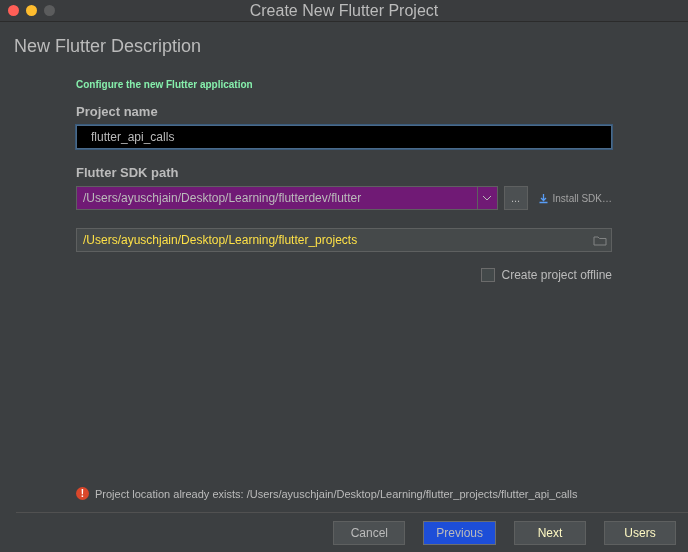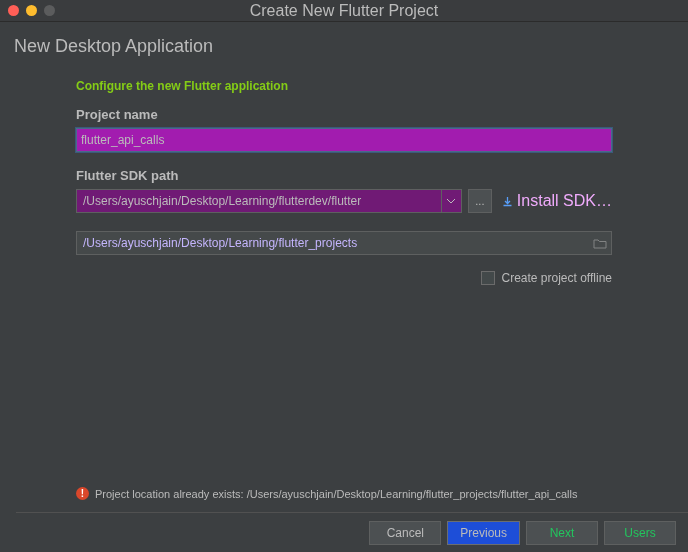--- a/index.html
+++ b/index.html
@@ -46,40 +46,40 @@
     }
     .header h1 {
       font-size: 18px;
       font-weight: 400;
       color: #bbbbbb;
     }
     .content {
       padding: 18px 76px 0 76px;
     }
     .section-title {
-      font-size: 12px;
+      font-size: 10px;
       font-weight: 600;
-      color: #84cc16;
+      color: #86efac;
       margin-bottom: 14px;
     }
     .field-group { margin-bottom: 16px; }
     .field-label {
       font-size: 13px;
       font-weight: 600;
       color: #bbbbbb;
       margin-bottom: 6px;
       display: block;
     }
     .text-input {
       width: 100%;
       height: 24px;
-      background: #a21caf;
-      border: 1px solid #5e6060;
-      color: #bbbbbb;
-      padding: 0 4px;
+      background: #000000;
+      border: 1px solid #5e6060;
+      color: #bbbbbb;
+      padding: 0 14px;
       font-size: 12px;
       font-family: inherit;
     }
     .text-input.focused {
       border: 1px solid #4a6a8a;
       box-shadow: 0 0 0 1px #3a5a7a;
     }
     .sdk-row {
       display: flex;
       gap: 6px;
@@ -114,41 +114,41 @@
       background: #4c5052;
       border: 1px solid #5e6060;
       display: flex;
       align-items: center;
       justify-content: center;
       color: #bbbbbb;
       cursor: pointer;
       font-size: 11px;
     }
     .install-link {
-      color: #f0abfc;
-      font-size: 16px;
+      color: #a3a3a3;
+      font-size: 10px;
       cursor: pointer;
       display: flex;
       align-items: center;
       gap: 4px;
       margin-left: 4px;
     }
     .location-row {
       display: flex;
       height: 24px;
       background: #45494a;
       border: 1px solid #5e6060;
       margin-top: 18px;
     }
     .location-text {
       flex: 1;
       padding: 0 6px;
       display: flex;
       align-items: center;
-      color: #c4b5fd;
+      color: #fde047;
       font-size: 12px;
     }
     .folder-icon {
       width: 22px;
       display: flex;
       align-items: center;
       justify-content: center;
       cursor: pointer;
       opacity: 0.6;
     }
@@ -191,35 +191,35 @@
     .footer {
       position: absolute;
       bottom: 0;
       left: 16px;
       right: 0;
       height: 40px;
       border-top: 1px solid #515151;
       display: flex;
       justify-content: flex-end;
       align-items: center;
-      gap: 6px;
+      gap: 18px;
       padding: 0 12px;
     }
     .btn {
       min-width: 72px;
       height: 24px;
       background: #4c5052;
       border: 1px solid #5e6060;
       color: #bbbbbb;
       font-size: 12px;
       cursor: pointer;
       padding: 0 12px;
     }
     .btn.disabled {
-      color: #22c55e;
+      color: #fef9c3;
       cursor: default;
     }
     .btn.primary {
       background: #1d4ed8;
       border: 1px solid #6b6e70;
     }
     svg { display: block; }
   </style>
 </head>
 <body>
@@ -227,21 +227,21 @@
 <div class="titlebar">
   <div class="traffic-lights">
     <div class="traffic-light tl-close"></div>
     <div class="traffic-light tl-min"></div>
     <div class="traffic-light tl-max"></div>
   </div>
   <div class="titlebar-title">Create New Flutter Project</div>
 </div>
 
 <div class="header">
-  <h1>New Desktop Application</h1>
+  <h1>New Flutter Description</h1>
 </div>
 
 <div class="content">
   <div class="section-title">Configure the new Flutter application</div>
 
   <div class="field-group">
     <label class="field-label">Project name</label>
     <input class="text-input focused" type="text" value="flutter_api_calls" style="">
   </div>
 

